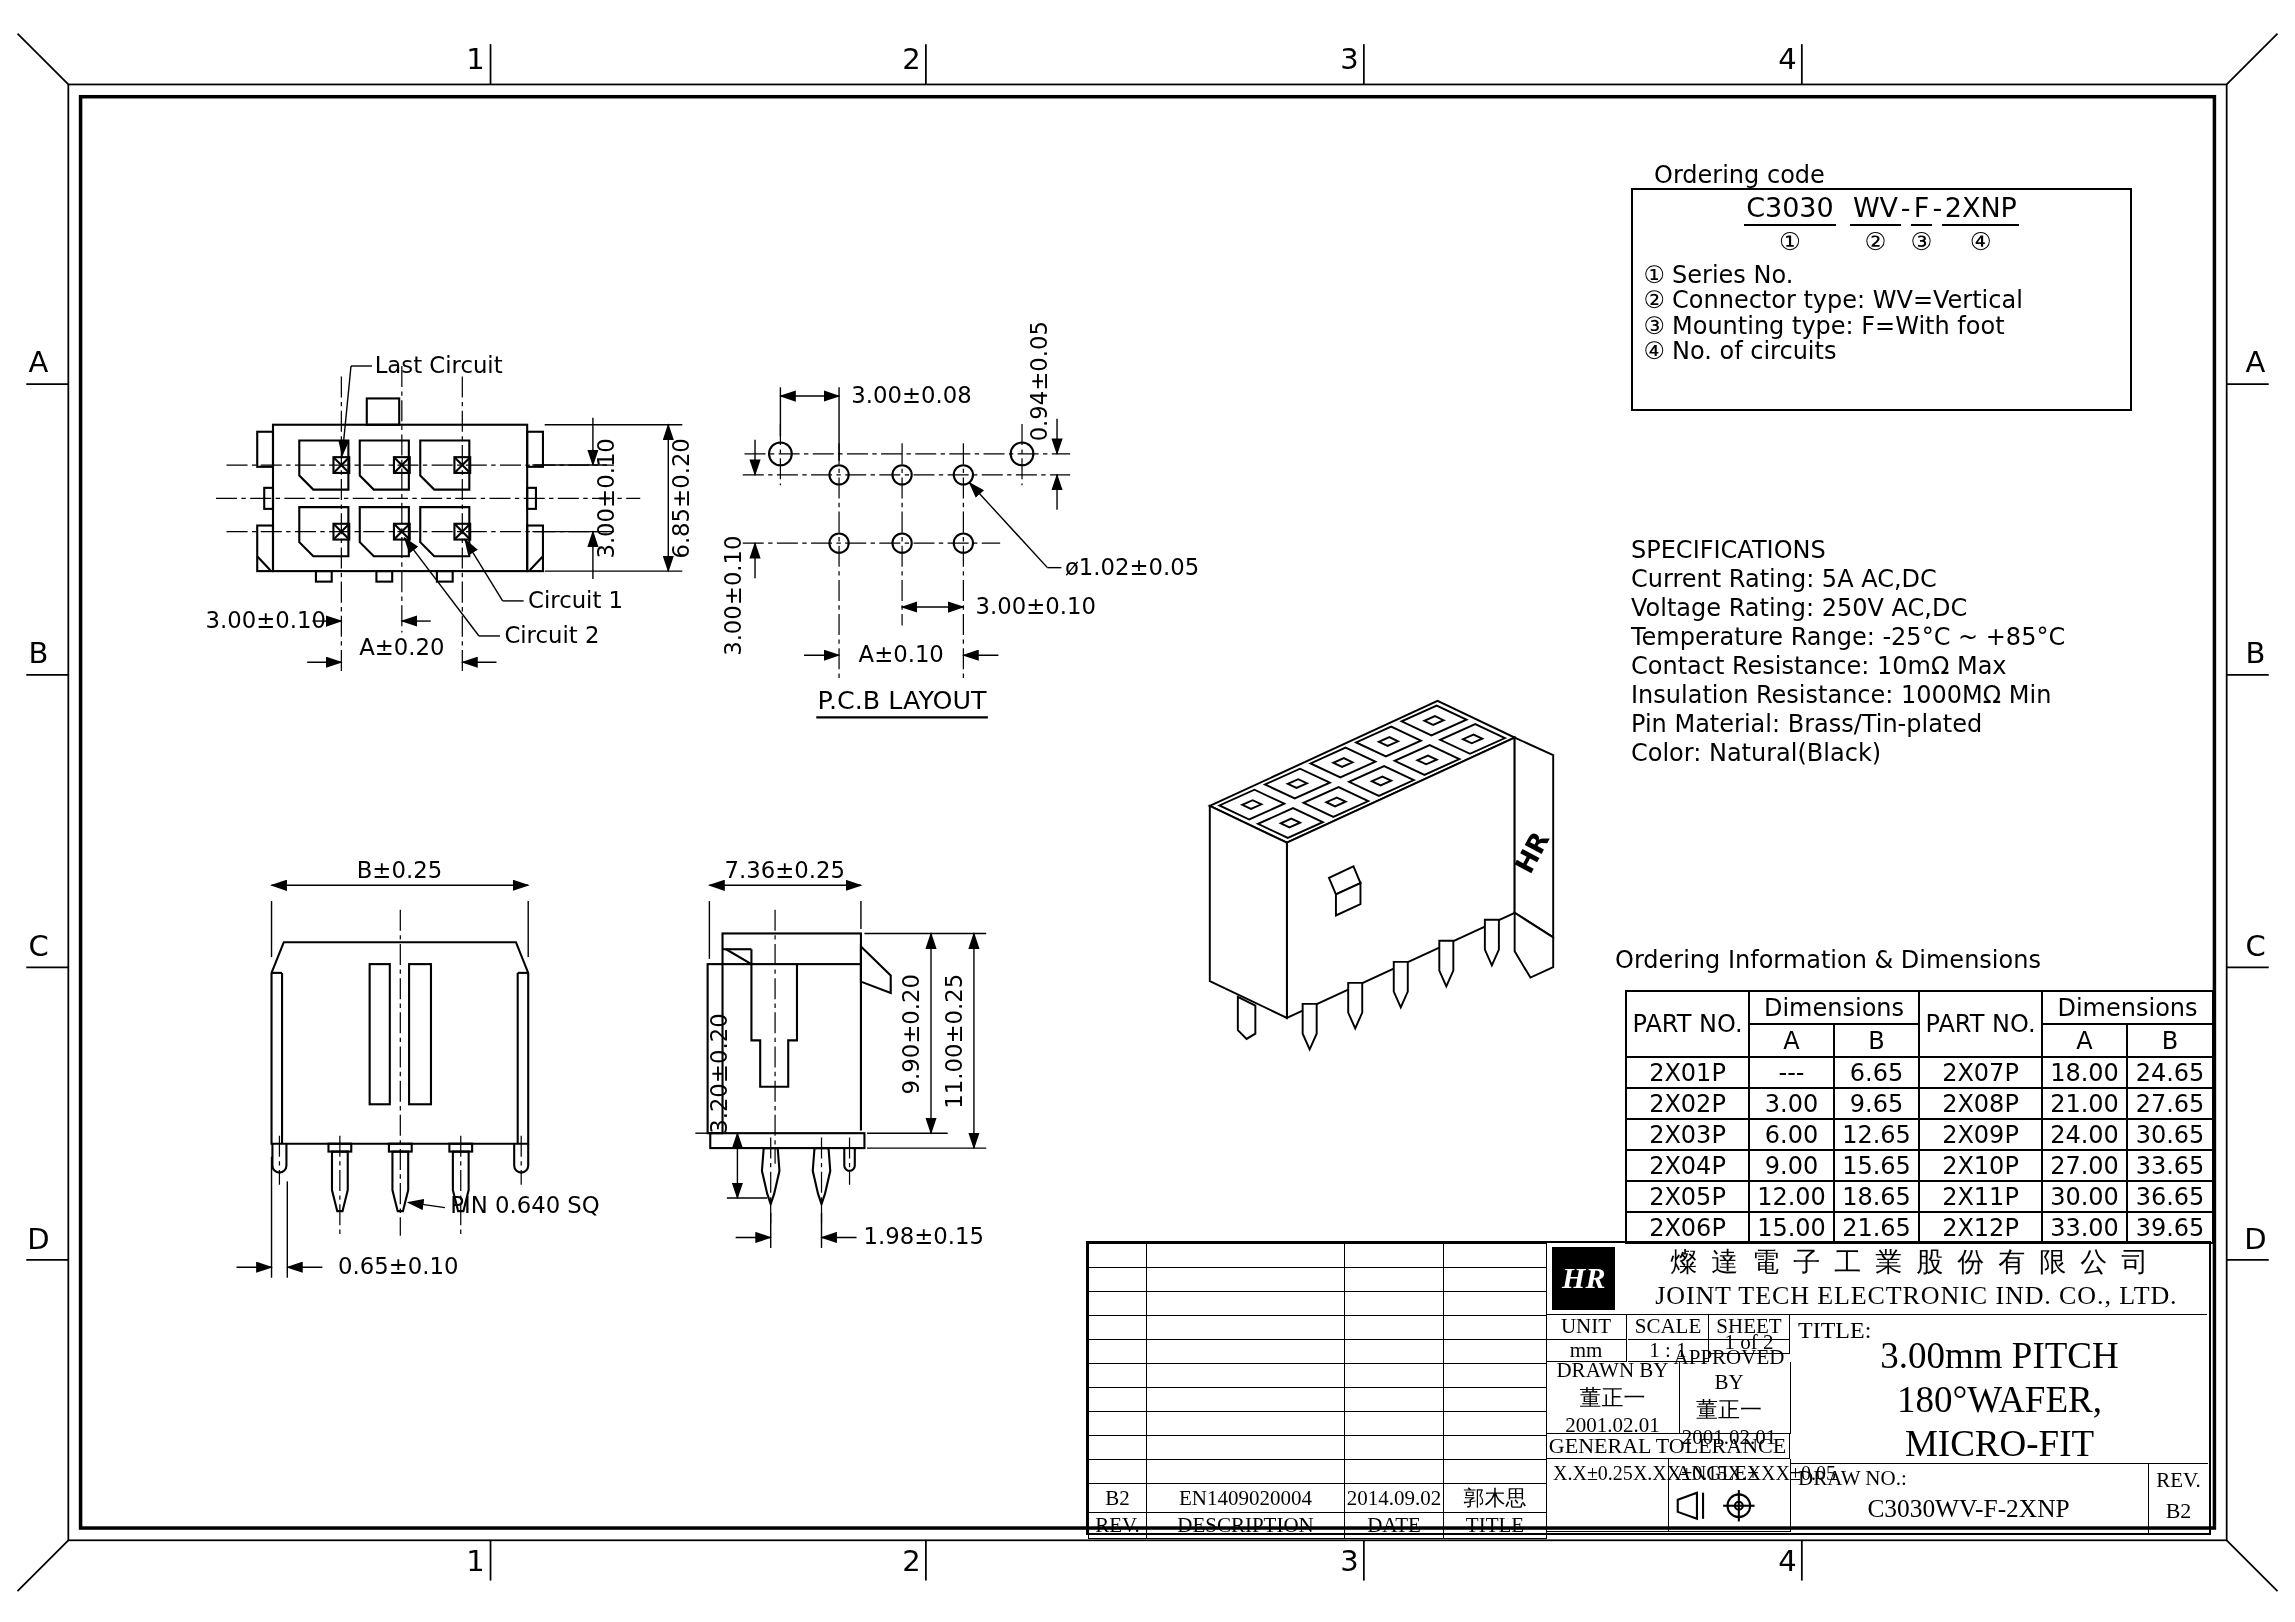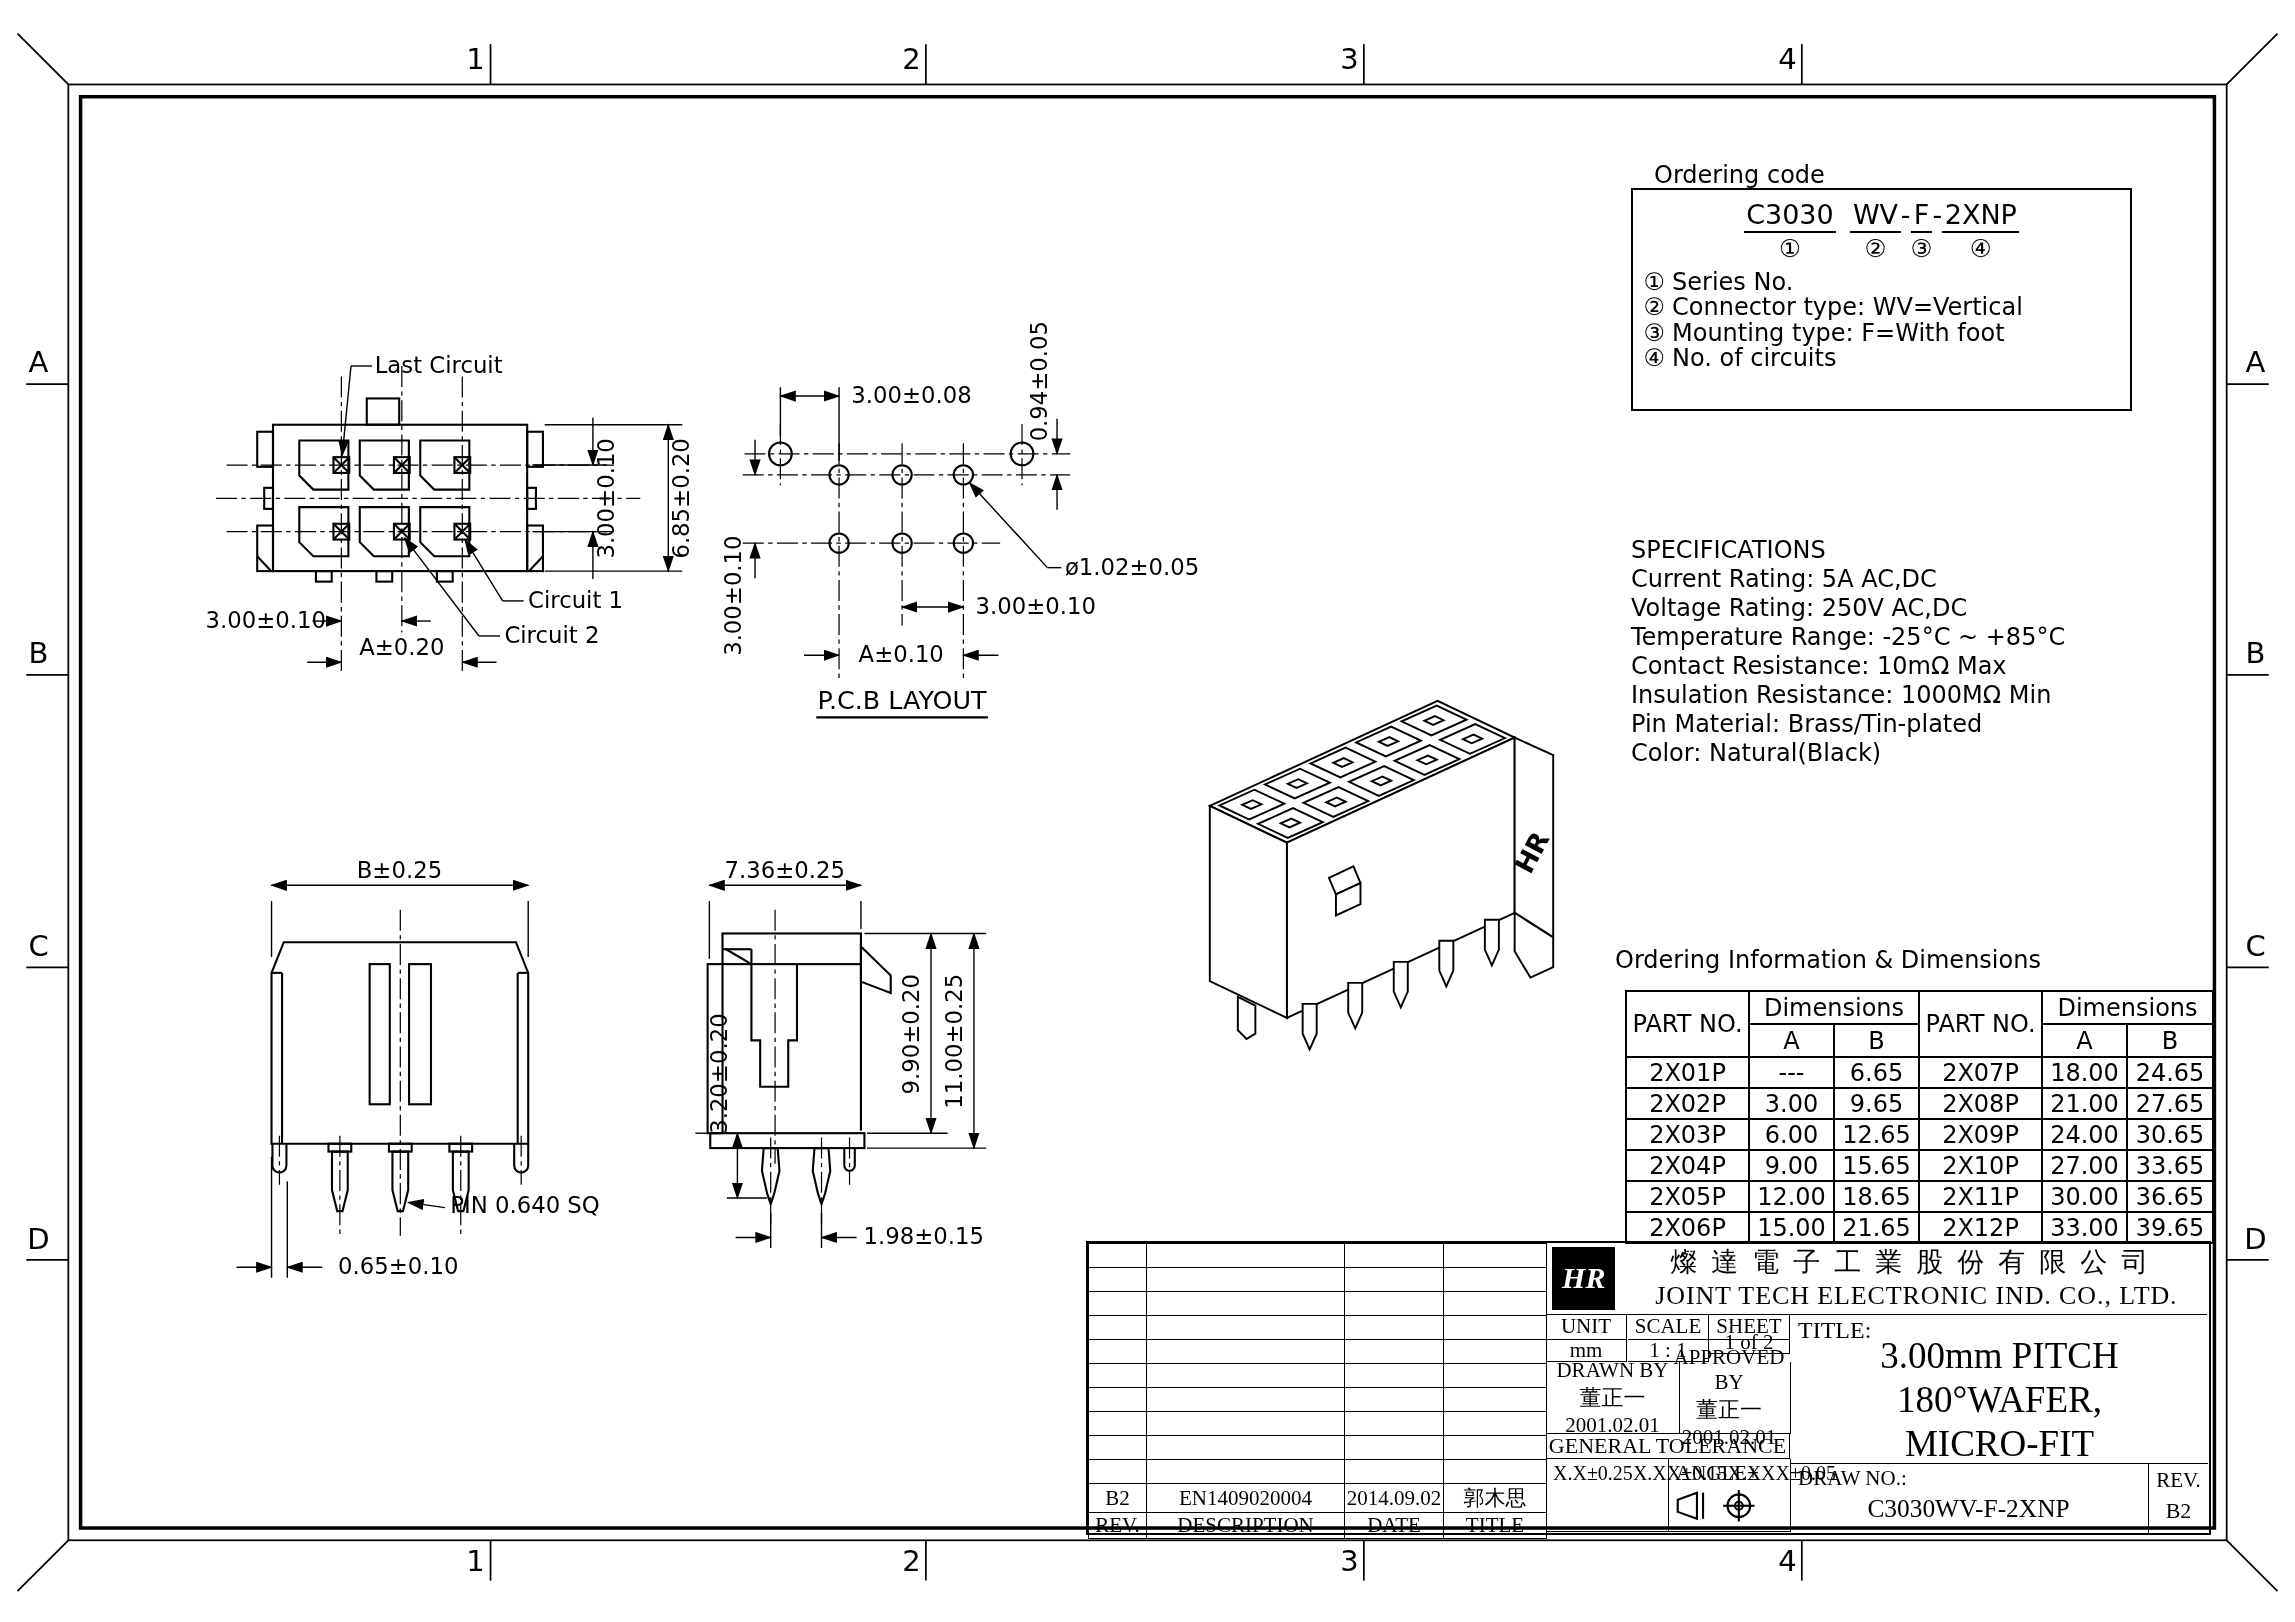--- a/index.html
+++ b/index.html
@@ -13,21 +13,21 @@
   .cl  { stroke:#000; stroke-width:1.4; fill:none; stroke-dasharray:24 5 5 5; }
   .dim line { stroke:#000; stroke-width:1.6; fill:none; }
   svg text { font-family:"DejaVu Sans", sans-serif; font-size:26px; fill:#000; stroke:none; }
   svg text.cap { font-size:29px; }
   svg text.logoTxt { font-weight:bold; font-size:30px; }
   .zone { position:absolute; width:39px; text-align:center; font-size:29px; line-height:39px; }
   .cadtxt { font-family:"DejaVu Sans", sans-serif; }
   
   .oclabel { position:absolute; left:1654px; top:161px; font-size:24px; }
   .ocbox { position:absolute; left:1631px; top:188px; width:501px; height:223px; border:2.2px solid #000; }
-  .occode { display:flex; justify-content:center; align-items:flex-start; margin-top:9px; }
+  .occode { display:flex; justify-content:center; align-items:flex-start; margin-top:2px; }
   .seg { display:inline-flex; flex-direction:column; align-items:center; }
   .segt { border-bottom:2.2px solid #000; font-size:27px; padding:0 2.6px; line-height:32px;}
   .segm { font-size:24.5px; margin-top:0.9px; }
   .dash { font-size:27px; line-height:32px; }
   .gap { width:14px; }
   .ocitems { margin:7px 0 0 10.5px; }
   .ocitem { font-size:24px; line-height:25.4px; }
   .ocitem .ocm { margin-right:7px; }
   
   .specs { position:absolute; left:1631px; top:536px; width:526px; font-size:24px; line-height:29px; }

